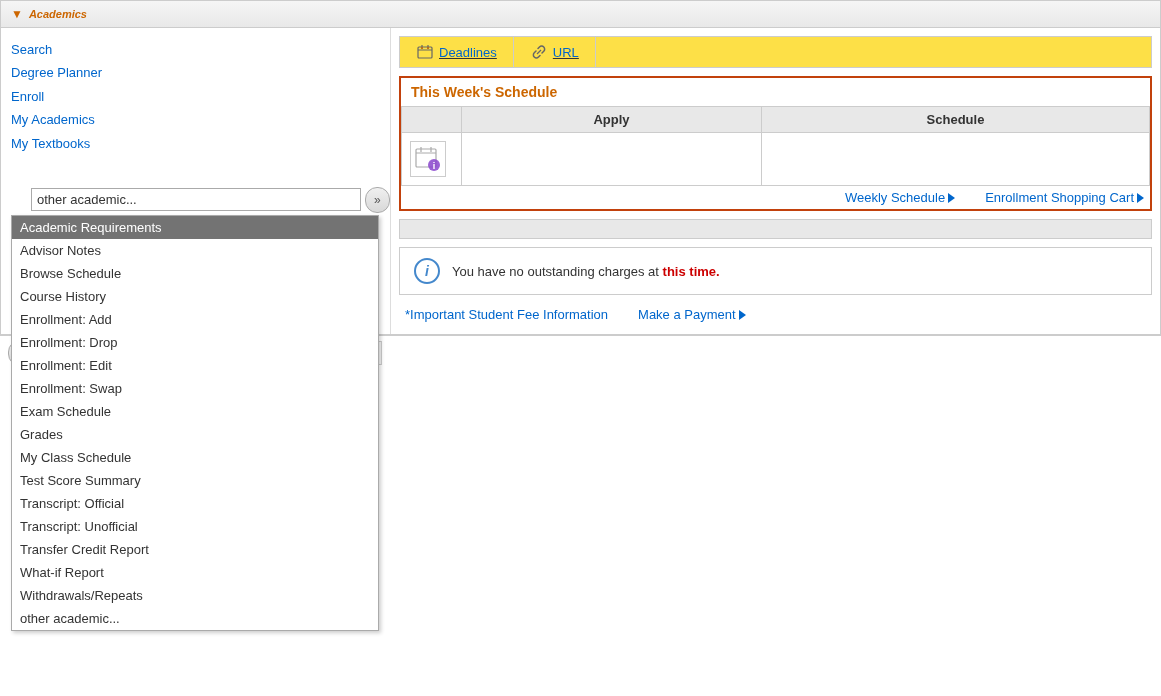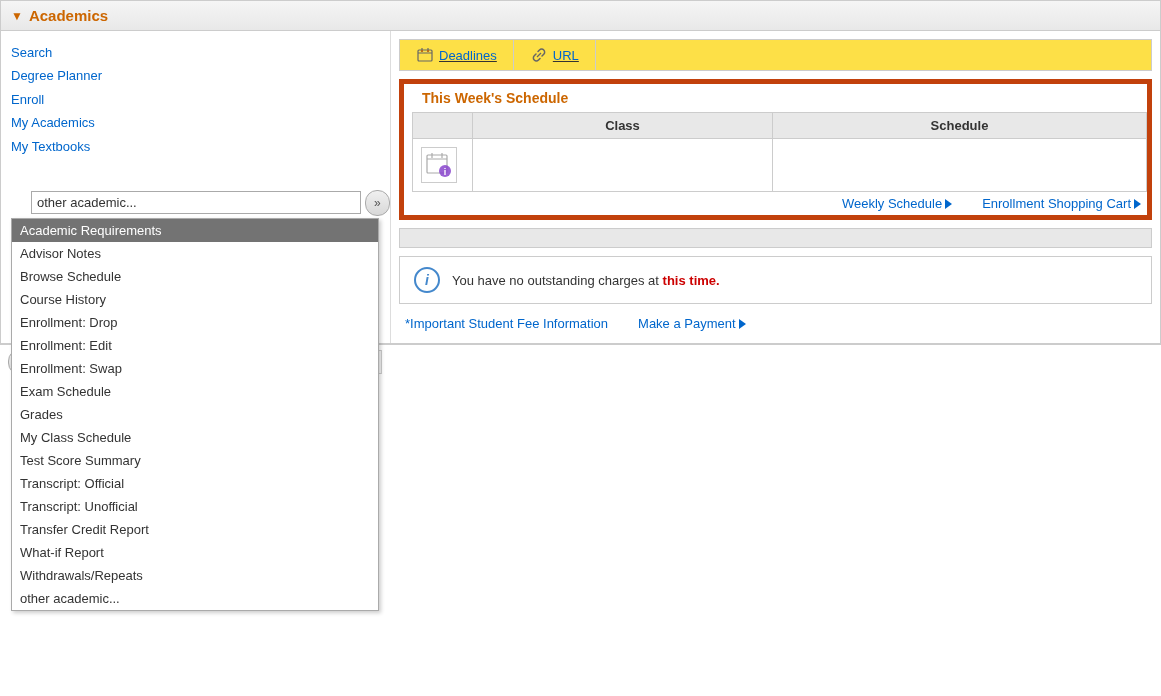--- a/index.html
+++ b/index.html
@@ -15,22 +15,23 @@
       display: flex;
       align-items: center;
       gap: 6px;
     }
     .academics-header .triangle-icon {
       color: #cc6600;
       font-size: 12px;
     }
     .academics-header .title {
       color: #cc6600;
-      font-size: 15px;
+      font-size: 11px;
       font-weight: bold;
+      font-style: italic;
     }
 
     .main-body {
       display: flex;
       border: 1px solid #ccc;
       border-top: none;
     }
 
     
     .sidebar {
@@ -139,22 +140,21 @@
     .tab-icon {
       width: 18px;
       height: 18px;
       display: inline-flex;
       align-items: center;
       justify-content: center;
     }
 
     
     .schedule-section {
-      border: 5px solid #c2410c;
-      padding-left: 8px;
+      border: 2px solid #c2410c;
     }
     .schedule-title {
       background: #fff;
       padding: 6px 10px;
       color: #cc6600;
       font-size: 14px;
       font-weight: bold;
     }
     .schedule-table {
       width: 100%;
@@ -312,20 +312,21 @@
           
         <option value="Academic Requirements">Academic Requirements</option><option value="Advisor Notes">Advisor Notes</option><option value="Apply for Graduation">Apply for Graduation</option><option value="Browse Schedule">Browse Schedule</option><option value="Course History">Course History</option><option value="Enrollment: Add">Enrollment: Add</option><option value="Enrollment: Drop">Enrollment: Drop</option><option value="Enrollment: Edit">Enrollment: Edit</option><option value="Enrollment: Swap">Enrollment: Swap</option><option value="Exam Schedule">Exam Schedule</option><option value="Grades">Grades</option><option value="My Class Schedule">My Class Schedule</option><option value="Test Score Summary">Test Score Summary</option><option value="Transcript: Official">Transcript: Official</option><option value="Transcript: Unofficial">Transcript: Unofficial</option><option value="Transfer Credit Report">Transfer Credit Report</option><option value="What-if Report">What-if Report</option><option value="Withdrawals/Repeats">Withdrawals/Repeats</option><option value="other academic..." selected="">other academic...</option></select>
         <div class="dropdown-arrow-btn">»</div>
 
         <div class="dropdown-list">
 
         <div class="item selected">Academic Requirements</div>
             <div class="item">Advisor Notes</div>
             <div class="item">Browse Schedule</div>
             <div class="item">Course History</div>
+            <div class="item">Enrollment: Add</div>
             <div class="item">Enrollment: Drop</div>
             <div class="item">Enrollment: Edit</div>
             <div class="item">Enrollment: Swap</div>
             <div class="item">Exam Schedule</div>
             <div class="item">Grades</div>
             <div class="item">My Class Schedule</div>
             <div class="item">Test Score Summary</div>
             <div class="item">Transcript: Official</div>
             <div class="item">Transcript: Unofficial</div>
             <div class="item">Transfer Credit Report</div>
@@ -363,21 +364,21 @@
           <span>URL</span>
         </div>
       </div>
 
       <div class="schedule-section">
         <div class="schedule-title">This Week's Schedule</div>
         <table class="schedule-table">
           <thead>
             <tr>
               <th></th>
-              <th>Class</th>
+              <th>Apply</th>
               <th>Schedule</th>
             </tr>
           </thead>
           <tbody>
             <tr>
               <td>
                 <div class="schedule-icon">
                   <svg width="28" height="28" viewBox="0 0 28 28">
                     <rect x="2" y="4" width="20" height="18" rx="1" fill="none" stroke="#aaa" stroke-width="1.2"></rect>
                     <line x1="2" y1="8" x2="22" y2="8" stroke="#aaa" stroke-width="1"></line>

